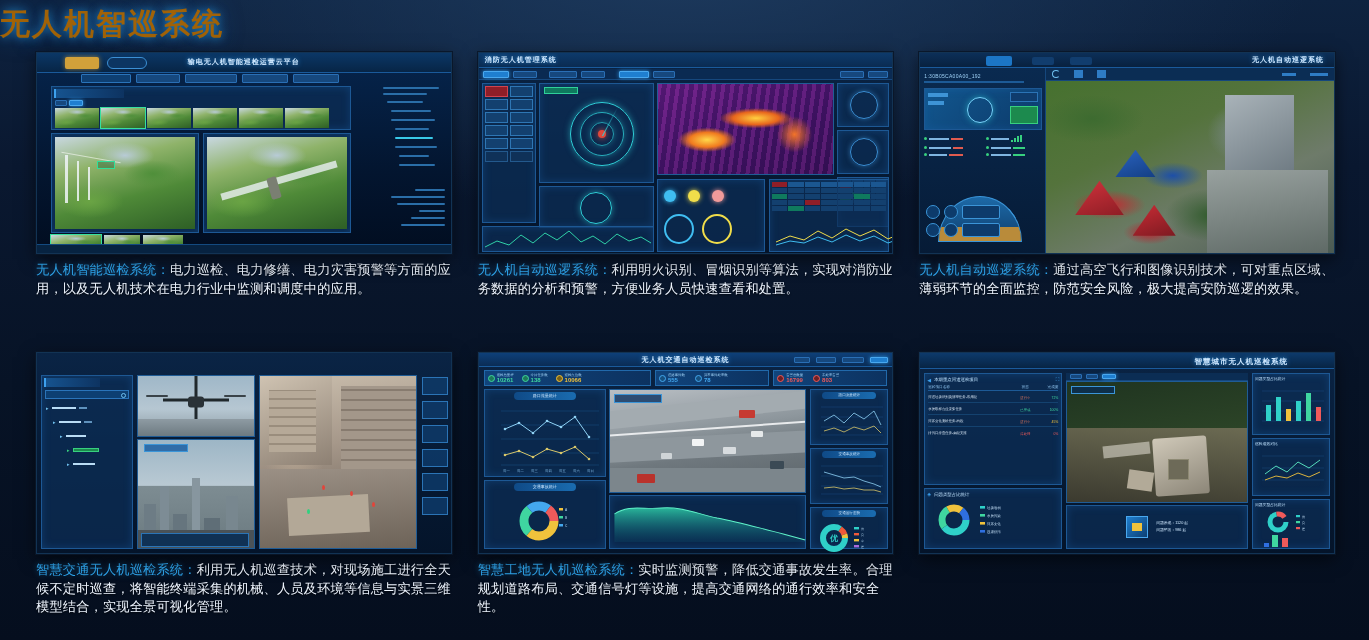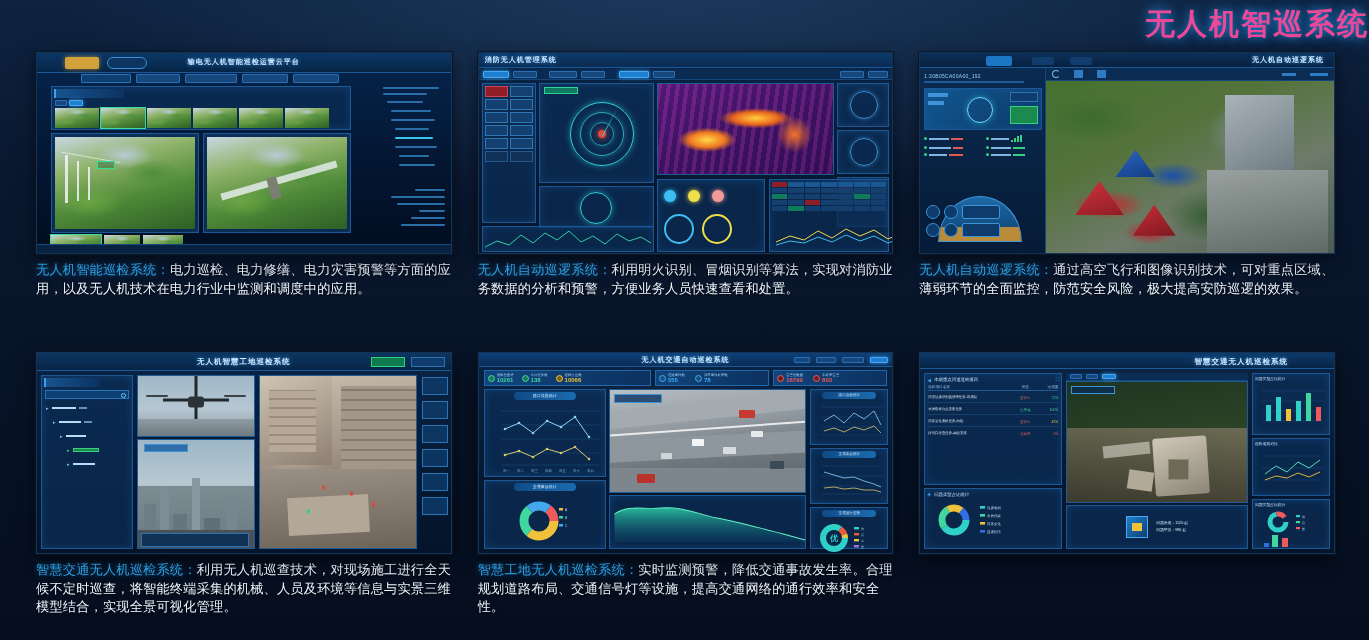--- a/index.html
+++ b/index.html
@@ -13,23 +13,23 @@
       radial-gradient(ellipse 900px 360px at 50% -6%, #1d3a5e 0%, rgba(20,40,70,0) 70%),
       linear-gradient(180deg, #0e2340 0%, #0a1830 26%, #071326 60%, #050e1e 100%);
     color: #e8f2ff;
     position: relative;
   }
   .page { position: absolute; inset: 0; }
 
   
   .main-title {
     position: absolute; top: 4px; left: 0; right: 0;
-    text-align: right;
+    text-align: left;
     font-size: 30px; font-weight: 700; letter-spacing: 2px;
-    color: #ec4899;
+    color: #a16207;
     text-shadow: 0 0 10px rgba(41,168,245,.75), 0 0 22px rgba(30,120,220,.5), 0 1px 0 #072a4a;
   }
 
   
   .grid {
     position: absolute; top: 52px; left: 36px; right: 34px; bottom: 0;
     display: grid;
     grid-template-columns: 1fr 1fr 1fr;
     grid-template-rows: 300px 300px;
     column-gap: 26px; row-gap: 0px;
@@ -495,25 +495,20 @@
         </div>
       </div>
       <div class="caption">
         <span class="lead">无人机自动巡逻系统：</span><span>通过高空飞行和图像识别技术，可对重点区域、薄弱环节的全面监控，防范安全风险，极大提高安防巡逻的效果。</span>
       </div>
     </div>
 
     <div class="card row2">
       <div class="shot">
         <div class="dash">
-          <div class="hdr" style="height:18px;background:linear-gradient(180deg,#0c3561,#072444);">
-            <div class="hdr-title center" style="font-size:7.5px;">无人机智慧工地巡检系统</div>
-            <div style="position:absolute;right:46px;top:4px;width:34px;height:10px;background:#0f7a4e;border:1px solid #2fd07f;"></div>
-            <div style="position:absolute;right:6px;top:4px;width:34px;height:10px;background:#0f3c6d;border:1px solid #2b74b6;"></div>
-          </div>
 
           <div class="panel" style="left:4px;top:22px;width:92px;bottom:4px;">
             <div class="panel-h" style="width:56px;"></div>
             <div style="margin:3px;height:9px;background:#0d3f72;border:1px solid #2a74ba;position:relative;">
               <div style="position:absolute;right:2px;top:2px;width:5px;height:5px;border:1px solid #6fc0ef;border-radius:50%;"></div>
             </div>
             <div style="margin:6px 4px;">
               <div style="display:flex;align-items:center;gap:3px;margin-bottom:8px;">
                 <span style="color:#6fc0ef;font-size:5px;">▸</span>
                 <span style="width:24px;height:2px;background:#b9dcf5;"></span>
@@ -801,21 +796,21 @@
       </div>
       <div class="caption">
         <span class="lead">智慧工地无人机巡检系统：</span><span>实时监测预警，降低交通事故发生率。合理规划道路布局、交通信号灯等设施，提高交通网络的通行效率和安全性。</span>
       </div>
     </div>
 
     <div class="card row2">
       <div class="shot">
         <div class="dash">
           <div class="hdr" style="height:16px;background:linear-gradient(180deg,#0d3a6b,#082murk 100%);background:linear-gradient(180deg,#0d3a6b,#072murk);background:linear-gradient(180deg,#0d3a6b,#072444);">
-            <div class="hdr-title" style="position:absolute;right:46px;top:4px;font-size:7.5px;">智慧交通无人机巡检系统</div>
+            <div class="hdr-title" style="position:absolute;right:46px;top:4px;font-size:7.5px;">智慧城市无人机巡检系统</div>
           </div>
 
           <div class="panel" style="left:4px;top:20px;width:138px;height:112px;">
             <div style="display:flex;align-items:center;gap:3px;margin:2px;">
               <span style="color:#3ea1ee;font-size:5px;">◀</span>
               <span style="font-size:4.4px;color:#bfe2ff;white-space:nowrap;">本期重点河道巡检项目</span>
               <span style="margin-left:auto;color:#3ea1ee;font-size:5px;">⛶</span>
             </div>
             <div style="display:flex;margin:1px 3px;border-bottom:1px solid #1d5a96;padding-bottom:1px;">
               <span style="flex:1;font-size:3.6px;color:#8fc4ef;">巡检项目名称</span>

